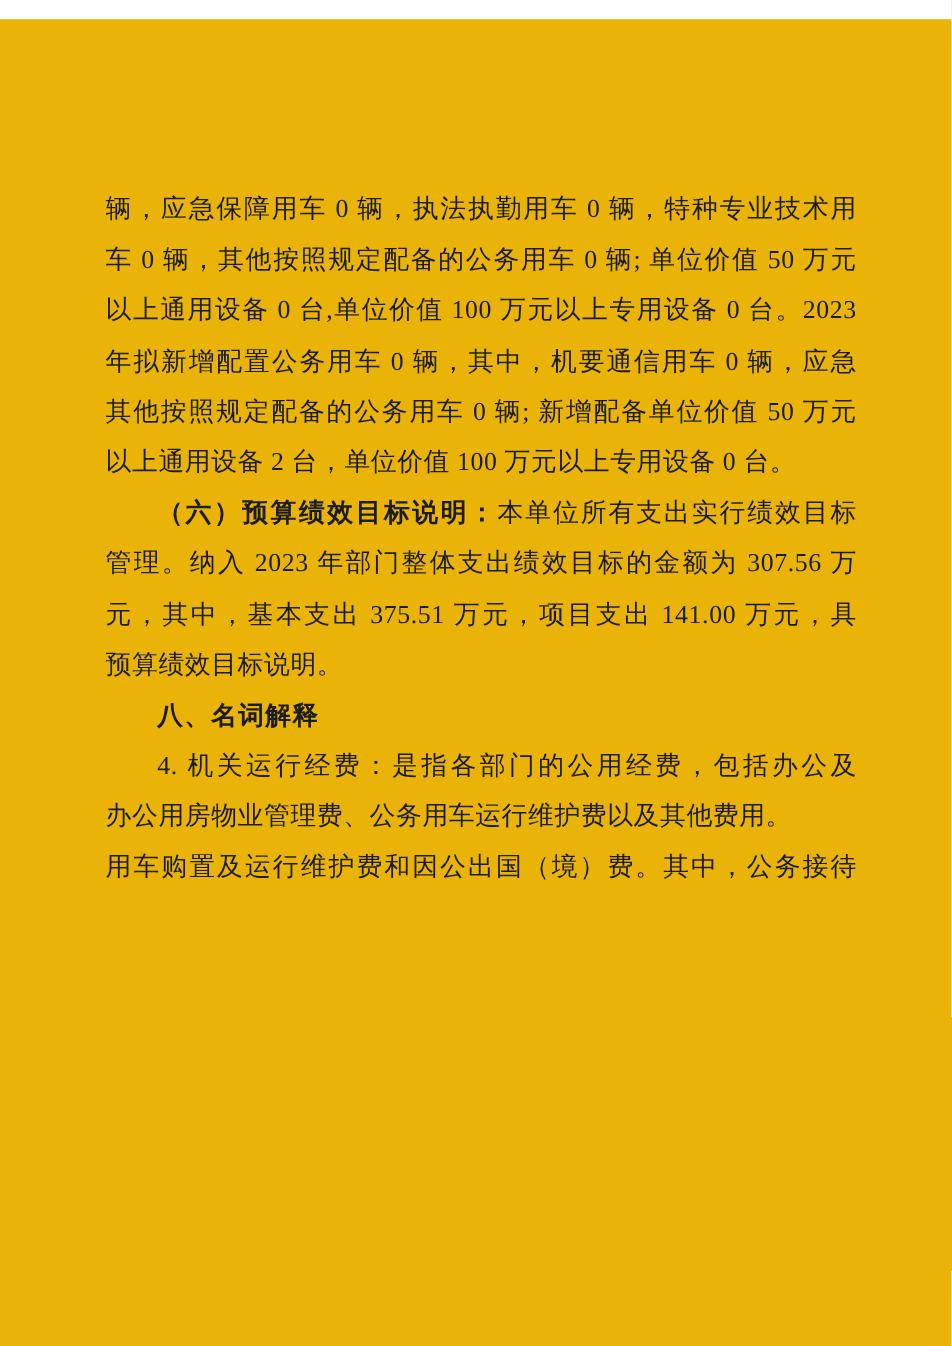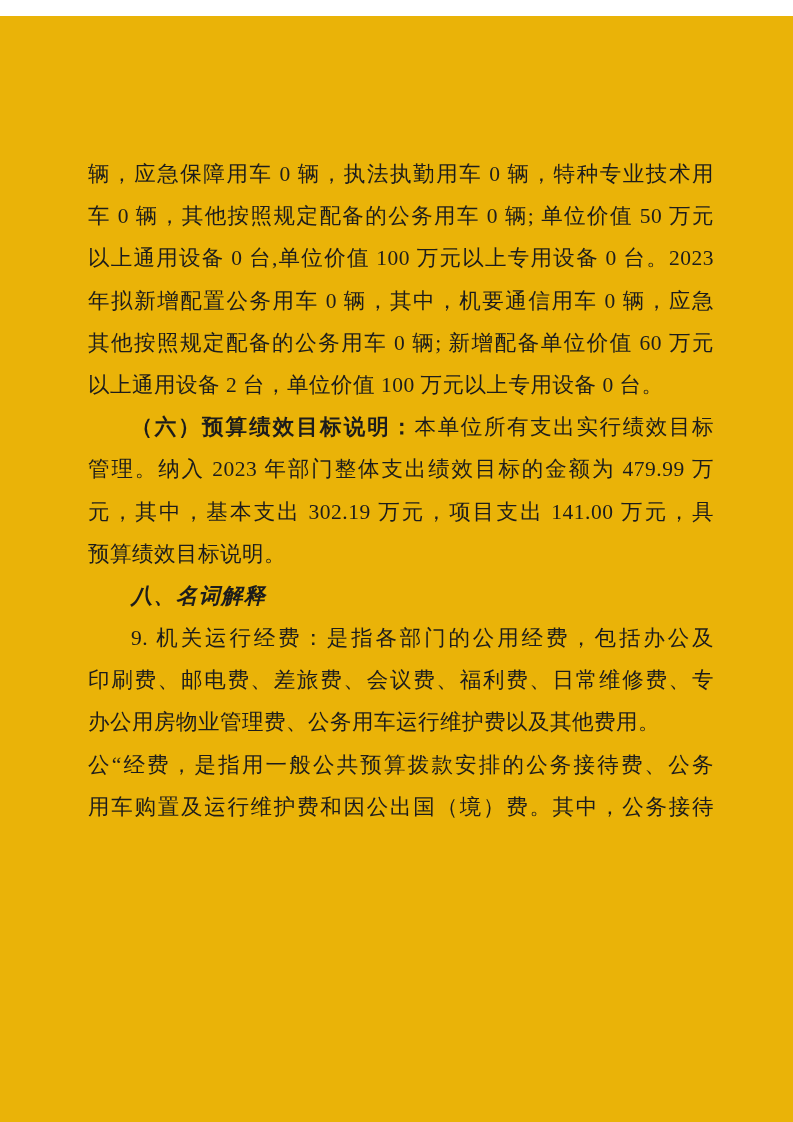--- a/index.html
+++ b/index.html
@@ -36,48 +36,45 @@
     text-indent: 43px;
   }
   .run { font-weight: normal; }
   .run.b {
     font-weight: bold;
     font-family: "Liberation Sans", sans-serif;
     letter-spacing: 1px;
   }
   .block.heading .line {
     text-align-last: left;
-    font-style: italic;
   }
 </style>
 </head>
 <body>
 
 <div class="page">
   <div class="doc">
       <div class="block paragraph">
         <div class="line"><span class="run">辆，应急保障用车 0 辆，执法执勤用车 0 辆，特种专业技术用</span></div>
         <div class="line"><span class="run">车 0 辆，其他按照规定配备的公务用车 0 辆; 单位价值 50 万元</span></div>
         <div class="line"><span class="run">以上通用设备 0 台,单位价值 100 万元以上专用设备 0 台。2023</span></div>
         <div class="line"><span class="run">年拟新增配置公务用车 0 辆，其中，机要通信用车 0 辆，应急</span></div>
-        <div class="line"><span class="run">其他按照规定配备的公务用车 0 辆; 新增配备单位价值 60 万元</span></div>
+        <div class="line"><span class="run">其他按照规定配备的公务用车 0 辆; 新增配备单位价值 50 万元</span></div>
         <div class="line last"><span class="run">以上通用设备 2 台，单位价值 100 万元以上专用设备 0 台。</span></div>
       </div>
       <div class="block paragraph">
         <div class="line indent"><span class="run b">（六）预算绩效目标说明：</span><span class="run">本单位所有支出实行绩效目标</span></div>
-        <div class="line"><span class="run">管理。纳入 2023 年部门整体支出绩效目标的金额为 479.99 万</span></div>
-        <div class="line"><span class="run">元，其中，基本支出 302.19 万元，项目支出 141.00 万元，具</span></div>
+        <div class="line"><span class="run">管理。纳入 2023 年部门整体支出绩效目标的金额为 307.56 万</span></div>
+        <div class="line"><span class="run">元，其中，基本支出 375.51 万元，项目支出 141.00 万元，具</span></div>
         <div class="line last"><span class="run">预算绩效目标说明。</span></div>
       </div>
       <div class="block heading">
         <div class="line last indent"><span class="run b">八、名词解释</span></div>
       </div>
       <div class="block paragraph">
-        <div class="line indent"><span class="run">9. 机关运行经费：是指各部门的公用经费，包括办公及</span></div>
-        <div class="line"><span class="run">印刷费、邮电费、差旅费、会议费、福利费、日常维修费、专</span></div>
+        <div class="line indent"><span class="run">4. 机关运行经费：是指各部门的公用经费，包括办公及</span></div>
         <div class="line last"><span class="run">办公用房物业管理费、公务用车运行维护费以及其他费用。</span></div>
       </div>
       <div class="block paragraph">
-        <div class="line"><span class="run">公“经费，是指用一般公共预算拨款安排的公务接待费、公务</span></div>
         <div class="line"><span class="run">用车购置及运行维护费和因公出国（境）费。其中，公务接待</span></div>
       </div>
     </div>
 </div>
 
 </body></html>

